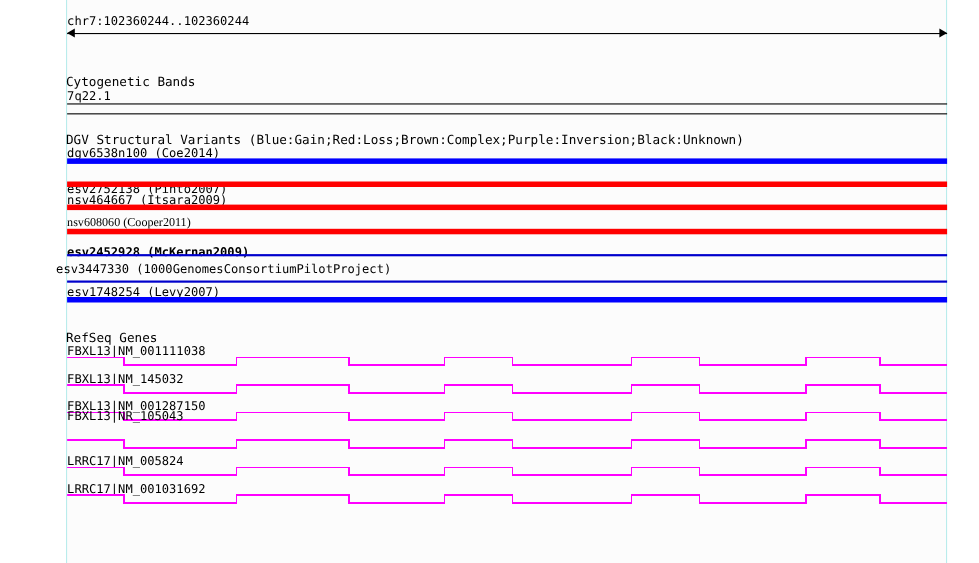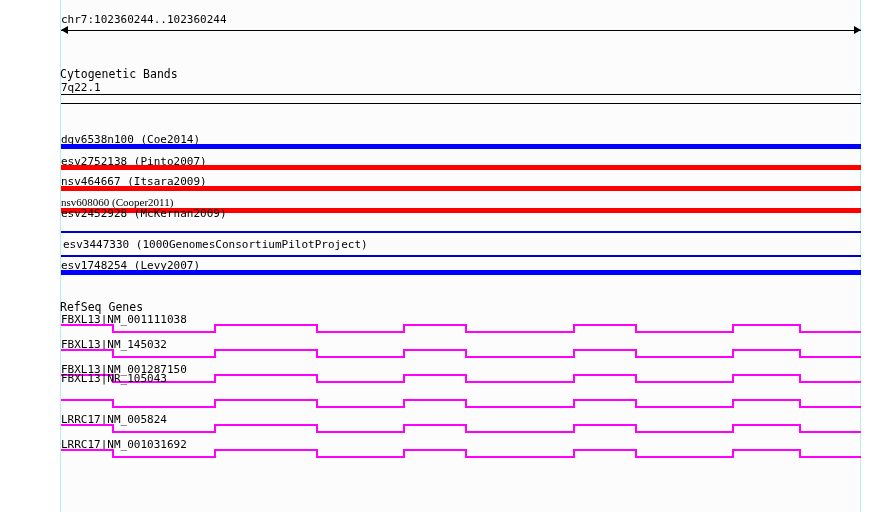--- a/index.html
+++ b/index.html
@@ -107,37 +107,38 @@
   <div class="lbl" style="left:61px; top:14px;">chr7:102360244..102360244</div>
   <div class="ruler-line" style="top:30px;"></div>
   <div class="arrow-head arrow-left" style="left:61px; top:26px;"></div>
   <div class="arrow-head arrow-right" style="left:854px; top:26px;"></div>
 
   <div class="track-title" style="left:60px; top:68px;">Cytogenetic Bands</div>
   <div class="lbl" style="left:61px; top:82px;">7q22.1</div>
   <div class="hrule" style="top:94px;"></div>
   <div class="hrule" style="top:103px;"></div>
 
+  <div class="track-title" style="left:60px; top:121px;">DGV Structural Variants (Blue:Gain;Red:Loss;Brown:Complex;Purple:Inversion;Black:Unknown)</div>
 
   <div class="lbl" style="left:61px; top:134px;">dgv6538n100 (Coe2014)</div>
   <div class="sv-bar" style="top:144px; width:800px; background:#0000ff;"></div>
 
-  <div class="lbl" style="left:61px; top:156px;">esv2752138 (Pinto2007)</div>
+  <div class="lbl" style="left:61px; top:166px;">esv2752138 (Pinto2007)</div>
   <div class="sv-bar" style="top:165px; width:800px; background:#ff0000;"></div>
 
   <div class="lbl" style="left:61px; top:176px;">nsv464667 (Itsara2009)</div>
   <div class="sv-bar" style="top:186px; width:800px; background:#ff0000;"></div>
 
   <div class="lbl" style="left:61px; top:197px;font-family:Liberation Serif, serif;">nsv608060 (Cooper2011)</div>
   <div class="sv-bar" style="top:208px; width:800px; background:#ff0000;"></div>
 
-  <div class="lbl" style="left:61px; top:208px;">esv2452928 (McKernan2009)</div>
+  <div class="lbl" style="left:61px; top:224px;font-weight:bold;">esv2452928 (McKernan2009)</div>
   <div class="sv-thin" style="top:231px; width:800px; border-top:2px solid #0000cc;"></div>
 
-  <div class="lbl" style="left:63px; top:239px;">esv3447330 (1000GenomesConsortiumPilotProject)</div>
+  <div class="lbl" style="left:51px; top:239px;">esv3447330 (1000GenomesConsortiumPilotProject)</div>
   <div class="sv-thin" style="top:255px; width:800px; border-top:2px solid #0000cc;"></div>
 
   <div class="lbl" style="left:61px; top:260px;">esv1748254 (Levy2007)</div>
   <div class="sv-bar" style="top:270px; width:800px; background:#0000ff;"></div>
 
   <div class="track-title" style="left:60px; top:301px;">RefSeq Genes</div>
 
   <div class="lbl" style="left:61px; top:314px;">FBXL13|NM_001111038</div>
   <div class="gene-row" style="top:322px;">
       <svg width="800" height="14" viewBox="0 0 800 14">

